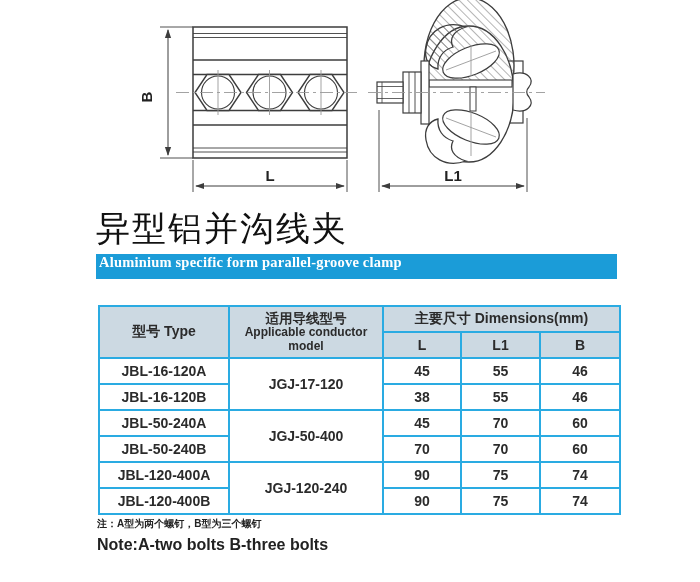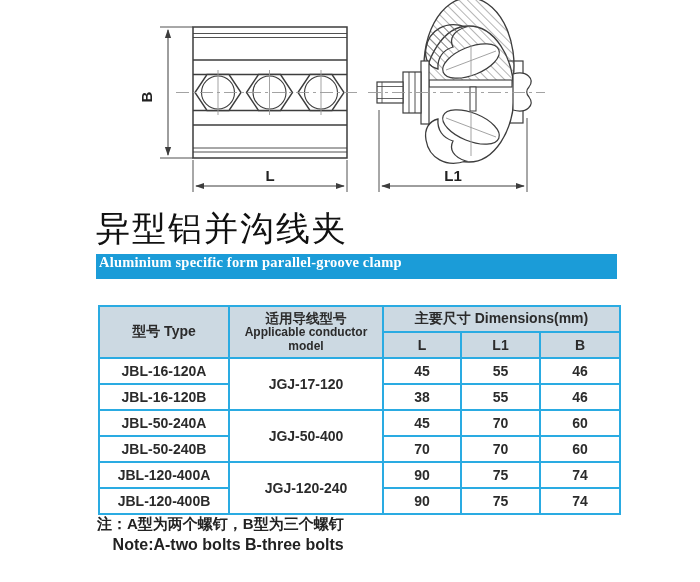--- a/index.html
+++ b/index.html
@@ -31,21 +31,21 @@
   .spec-table td{
     border:2px solid #2aabe2;text-align:center;vertical-align:middle;
     font-size:14px;font-weight:bold;height:24px;padding:0;background:#ffffff;
     color:#2b2b2b;
   }
   .spec-table tr.hdr td{background:#ccd9e2;}
   .spec-table .small-ln{font-size:12px;line-height:13.5px;font-weight:bold;}
   .spec-table .zh-ln{font-size:13.5px;line-height:15px;font-weight:bold;}
   
   .notes{position:absolute;left:97px;top:513px;}
-  .note-zh{font-size:15px;font-weight:bold;line-height:21px;color:#222;}
+  .note-zh{font-size:10px;font-weight:bold;line-height:21px;color:#222;}
   .note-en{font-size:16px;font-weight:600;line-height:21px;color:#222;text-align:right;}
 </style>
 </head>
 <body>
 
 <svg class="drawing-svg" width="700" height="205" viewBox="0 0 700 205">
   <defs>
     <pattern id="hatch" patternUnits="userSpaceOnUse" width="6" height="6" patternTransform="rotate(-45)">
       <line x1="0" y1="0" x2="0" y2="6" stroke="#5a5a5a" stroke-width="0.9"></line>
     </pattern>

